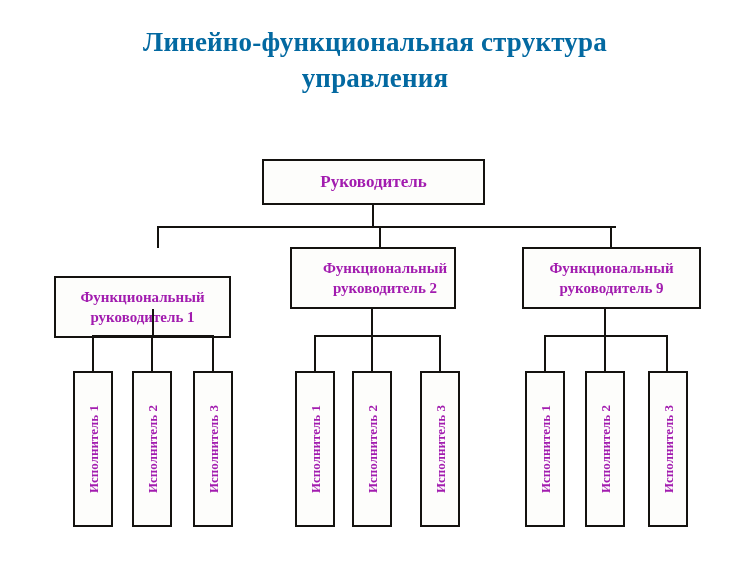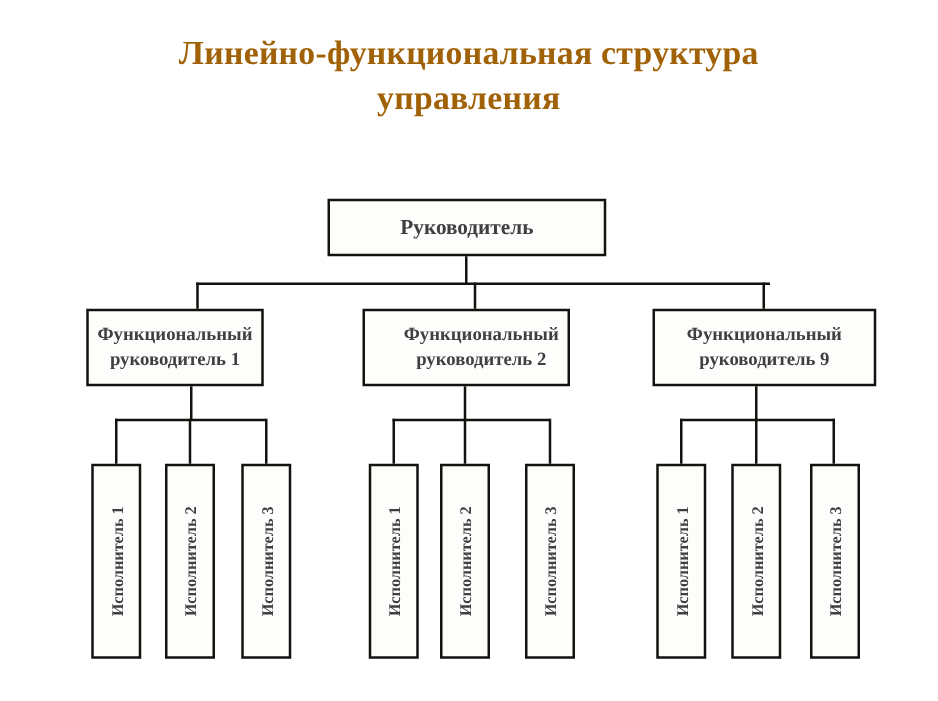--- a/index.html
+++ b/index.html
@@ -28,39 +28,39 @@
     position: absolute;
     left: 70px;
     top: 24px;
     width: 610px;
     text-align: center;
     font-family: "Liberation Serif", "DejaVu Serif", serif;
     font-weight: bold;
     font-size: 27px;
     line-height: 36px;
     letter-spacing: 0.2px;
-    color: #a16207;
+    color: #0369a1;
   }
 
   
   .node {
     position: absolute;
     box-sizing: border-box;
     background: #fdfdfb;
     border: 2px solid #14120f;
     display: flex;
     align-items: center;
     justify-content: center;
     text-align: center;
   }
 
   .node-label {
     font-family: "Liberation Serif", "DejaVu Serif", serif;
     font-weight: bold;
-    color: #404040;
+    color: #a21caf;
   }
 
   
   #node-root {
     left: 262px;
     top: 159px;
     width: 223px;
     height: 46px;
   }
   #node-root .node-label {
@@ -71,21 +71,21 @@
   
   .node-functional {
     top: 247px;
     height: 62px;
   }
   .node-functional .node-label {
     font-size: 15px;
     line-height: 20px;
     padding: 0 4px;
   }
-  #node-functional-1 { left: 69px;  width: 142px; }
+  #node-functional-1 { left: 54px;  width: 177px; margin-top: 29px; }
   #node-functional-2 { left: 290px; width: 166px; padding-left: 24px; }
   #node-functional-3 { left: 522px; width: 179px; }
 
   
   .node-executor {
     top: 371px;
     width: 40px;
     height: 156px;
     border-width: 2px;
   }

